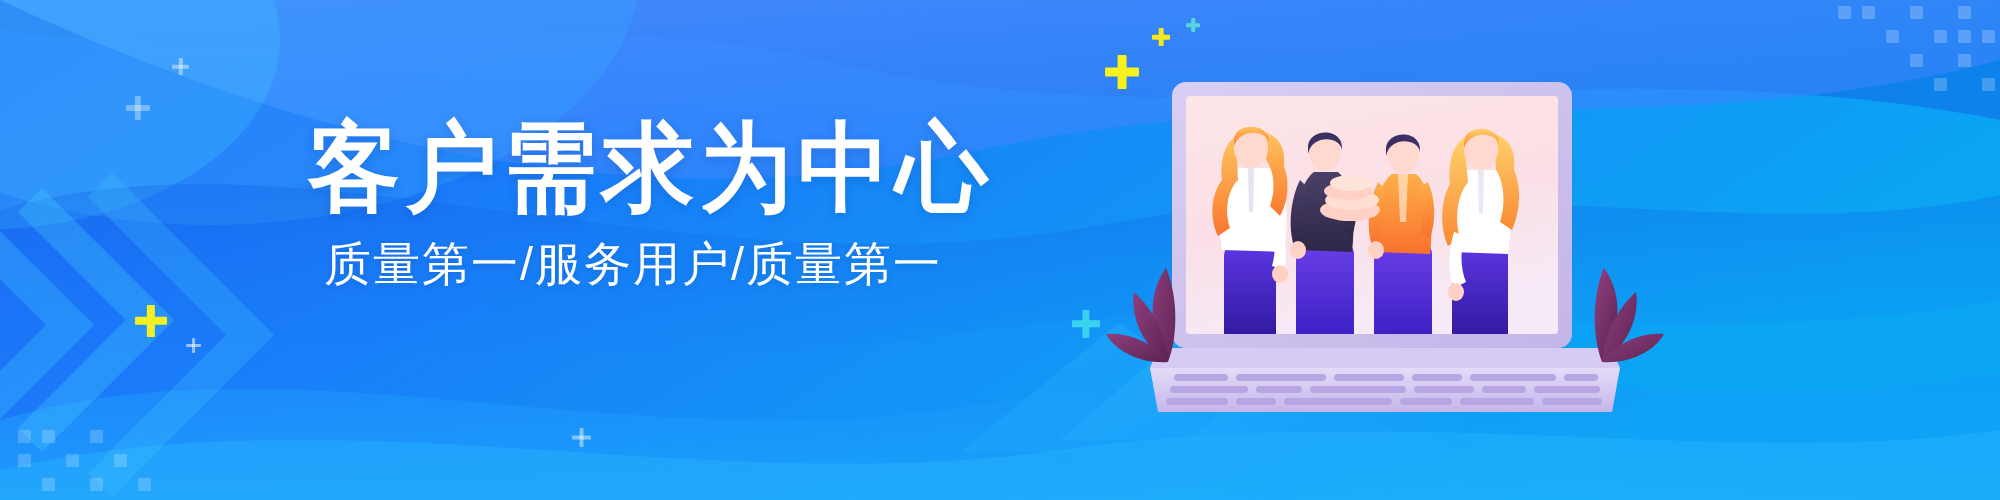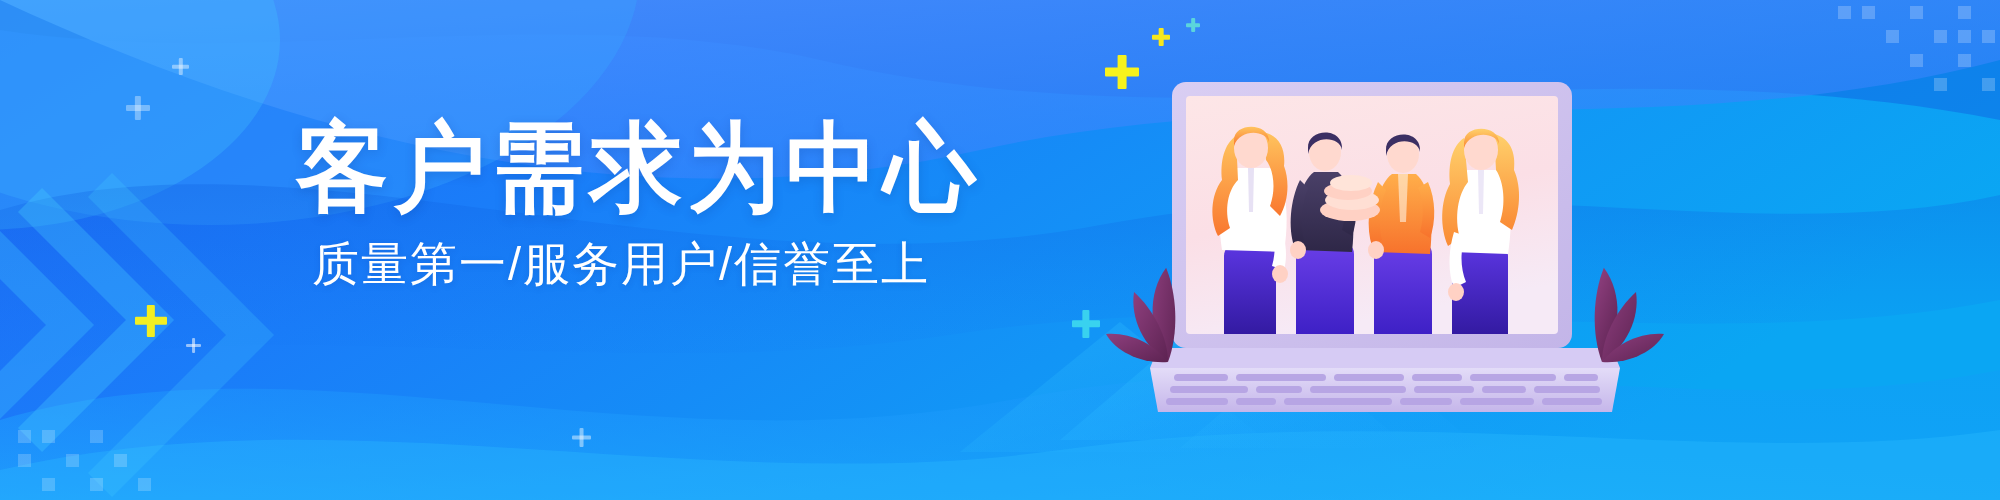--- a/index.html
+++ b/index.html
@@ -4,21 +4,21 @@
 <style>
   html,body{margin:0;padding:0;background:#0b7ef0;}
   .banner{
     position:relative;width:2000px;height:500px;overflow:hidden;
     font-family:"Liberation Sans","DejaVu Sans",sans-serif;
     background:linear-gradient(105deg,#1f6ff7 0%,#1a7df9 28%,#1390f7 58%,#0fa0f4 100%);
   }
   .bg-svg{position:absolute;left:0;top:0;width:2000px;height:500px;}
 
   
-  .text-block{position:absolute;left:296px;top:118px;width:730px;}
+  .text-block{position:absolute;left:308px;top:118px;width:730px;}
   .headline{
     font-size:92px;line-height:1;font-weight:bold;color:#ffffff;
     letter-spacing:6px;white-space:nowrap;margin:0;
     text-shadow:0 3px 10px rgba(0,40,120,.18);
     transform:scaleY(1.06);transform-origin:left top;
   }
   .subline{
     margin:30px 0 0 16px;font-size:47px;line-height:1;color:#ffffff;
     letter-spacing:2px;white-space:nowrap;font-weight:500;
     text-shadow:0 2px 6px rgba(0,40,120,.15);
@@ -152,21 +152,21 @@
     <i class="h"></i>
       <i class="v"></i>
   </span>
   <span class="plus" style="left:572px;top:428px;width:19px;height:19px;color:rgba(255,255,255,.45);">
     <i class="h"></i>
       <i class="v"></i>
   </span>
 
   <div class="text-block">
     <div class="headline">客户需求为中心</div>
-    <div class="subline">质量第一/服务用户/信誉至上</div>
+    <div class="subline">质量第一/服务用户/质量第一</div>
   </div>
 
   <div class="laptop">
     <svg viewBox="0 0 470 360" width="470" height="360">
       <defs>
         <linearGradient id="scr" x1="0" y1="0" x2="0.3" y2="1">
           <stop offset="0%" stop-color="#fde6e7"></stop>
           <stop offset="55%" stop-color="#fbdfe6"></stop>
           <stop offset="100%" stop-color="#f6eaf6"></stop>
         </linearGradient>

